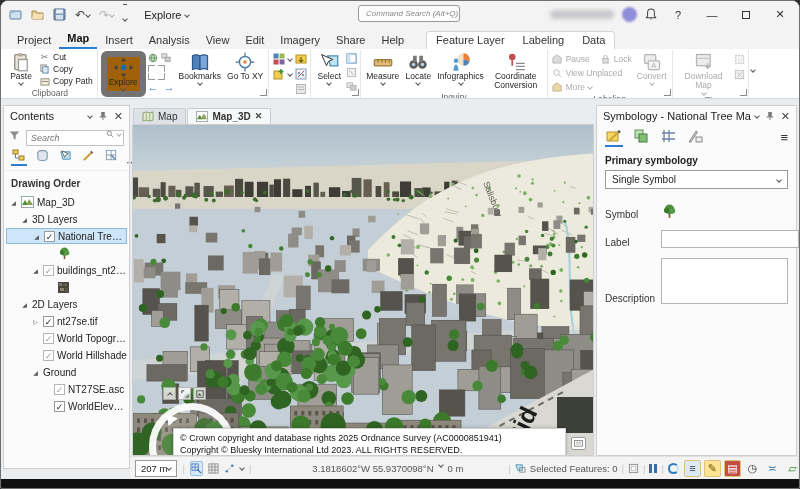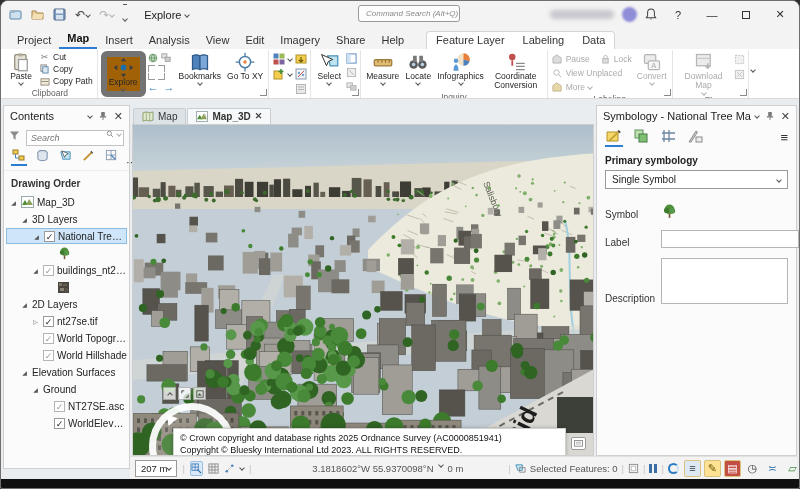--- a/index.html
+++ b/index.html
@@ -671,24 +671,20 @@
           </div>
           <div class="trow" style="padding-left: 25px;">
             <span class="exp"></span>
             <span class="cb gray">✓</span>
             <span class="tlb">World Topographic Map</span>
           </div>
           <div class="trow" style="padding-left: 25px;">
             <span class="exp"></span>
             <span class="cb gray">✓</span>
             <span class="tlb">World Hillshade</span>
-          </div>
-          <div class="trow" style="padding-left: 14px;">
-            <span class="exp">◢</span>
-            <span class="tlb">Elevation Surfaces</span>
           </div>
           <div class="trow" style="padding-left: 25px;">
             <span class="exp">◢</span>
             <span class="tlb">Ground</span>
           </div>
           <div class="trow" style="padding-left: 36px;">
             <span class="exp"></span>
             <span class="cb gray">✓</span>
             <span class="tlb">NT27SE.asc</span>
           </div>

